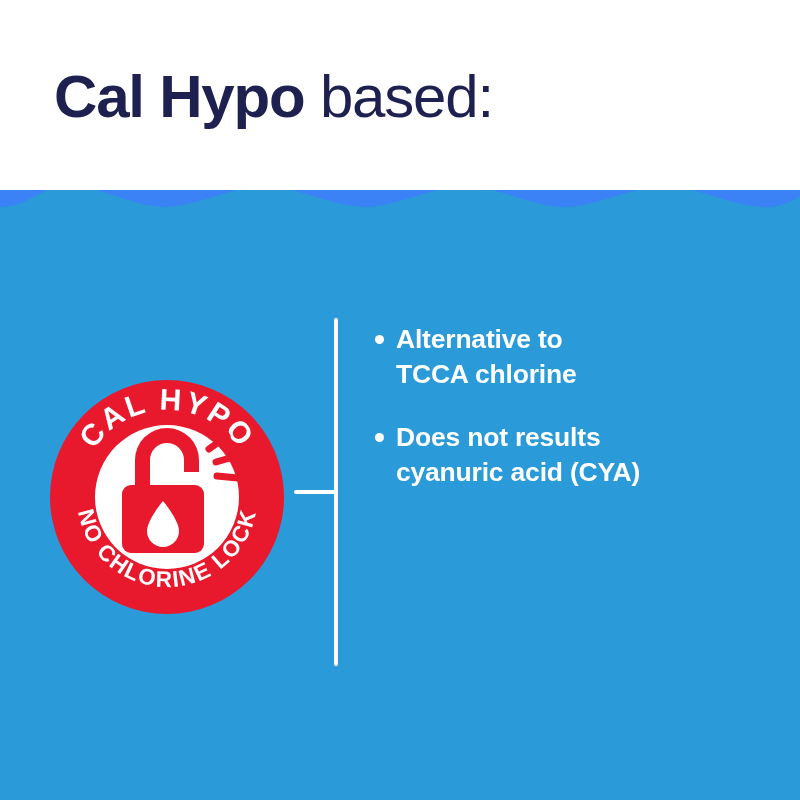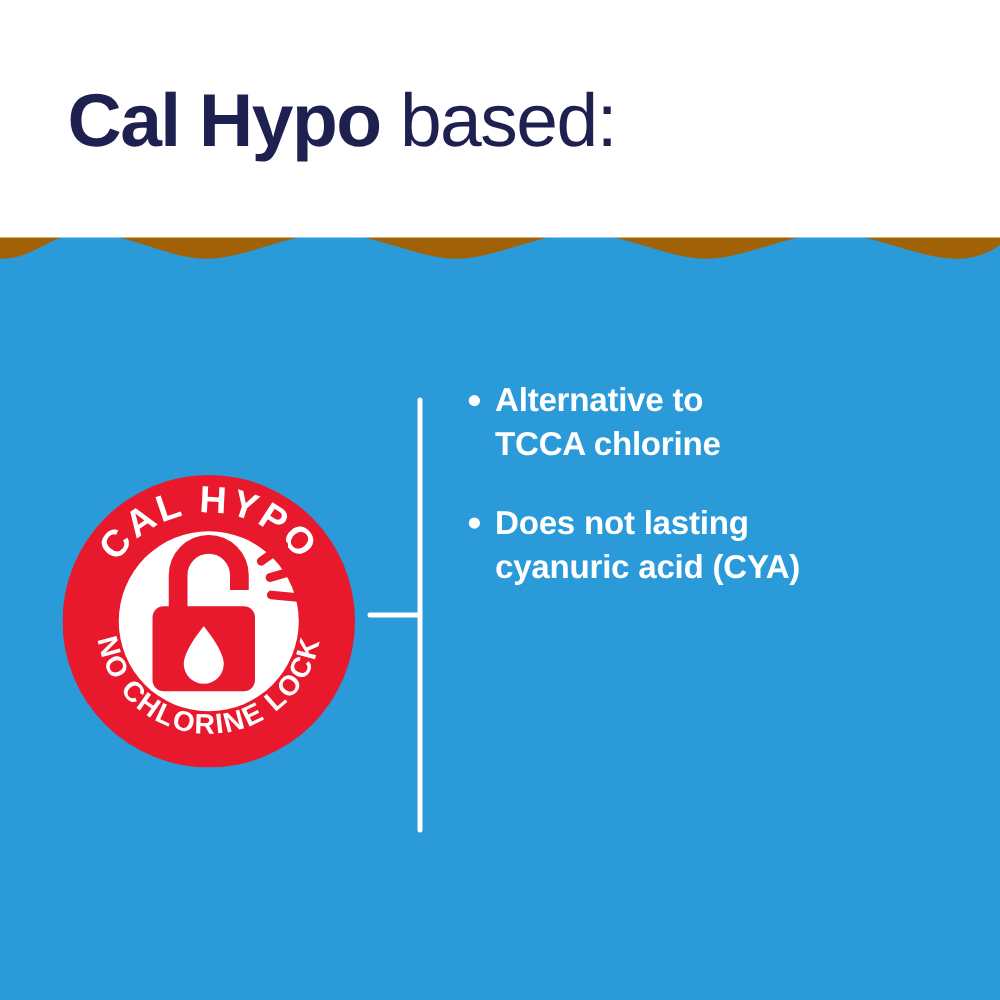--- a/index.html
+++ b/index.html
@@ -10,21 +10,21 @@
     width: 800px;
     height: 800px;
     background: #ffffff;
     font-family: "Liberation Sans", sans-serif;
     overflow: hidden;
   }
   .canvas {
     position: relative;
     width: 800px;
     height: 800px;
-    background: #a16207;
+    background: #3b82f6;
     overflow: hidden;
   }
 
   
   .header {
     position: absolute;
     left: 0;
     top: 0;
     width: 800px;
     height: 190px;
@@ -140,20 +140,21 @@
     left: 3px;
     top: 13px;
     width: 9px;
     height: 9px;
     border-radius: 50%;
     background: #ffffff;
   }
   .bullet-text {
     display: block;
     white-space: pre-line;
+    margin-top: 19px;
   }
 </style>
 </head>
 <body>
 
 <div class="canvas">
 
   <div class="wave-panel">
     <svg class="wave-svg" viewBox="0 0 800 800" preserveAspectRatio="none" aria-hidden="true">
       <path fill="#2B9AD9" d="M0,207
@@ -230,19 +231,19 @@
     </div>
 
     <div class="bullets">
       <div class="bullet-item">
         <span class="dot"></span>
         <span class="bullet-text">Alternative to
 TCCA chlorine</span>
       </div>
       <div class="bullet-item">
         <span class="dot"></span>
-        <span class="bullet-text">Does not lasting
+        <span class="bullet-text">Does not results
 cyanuric acid (CYA)</span>
       </div>
     </div>
 
   </div>
 </div>
 
 </body></html>

